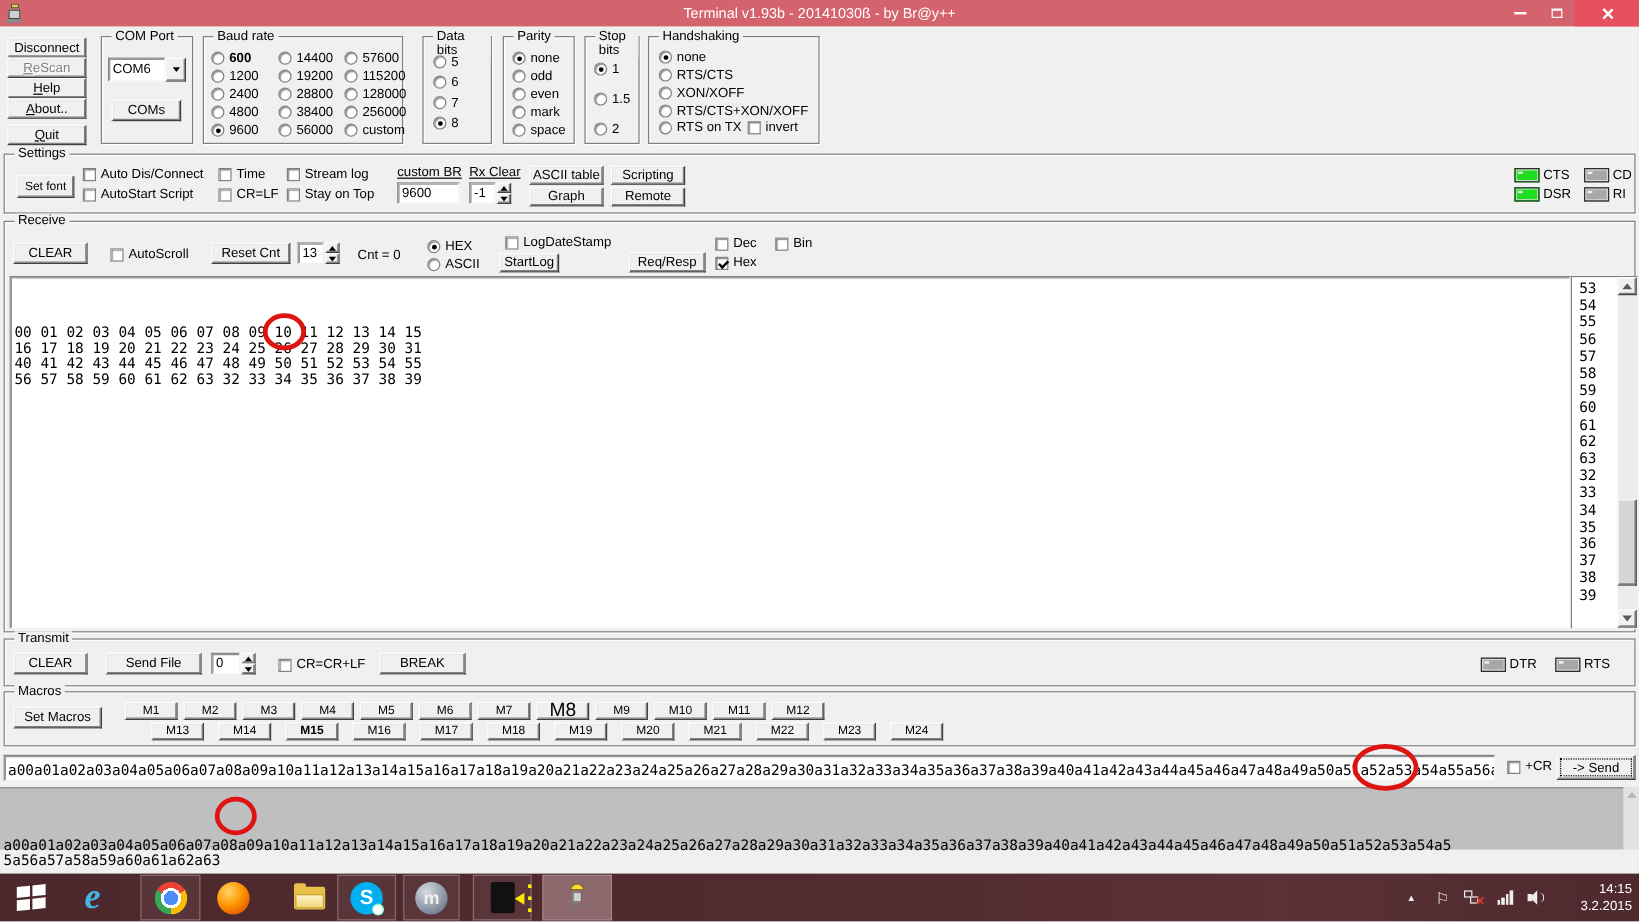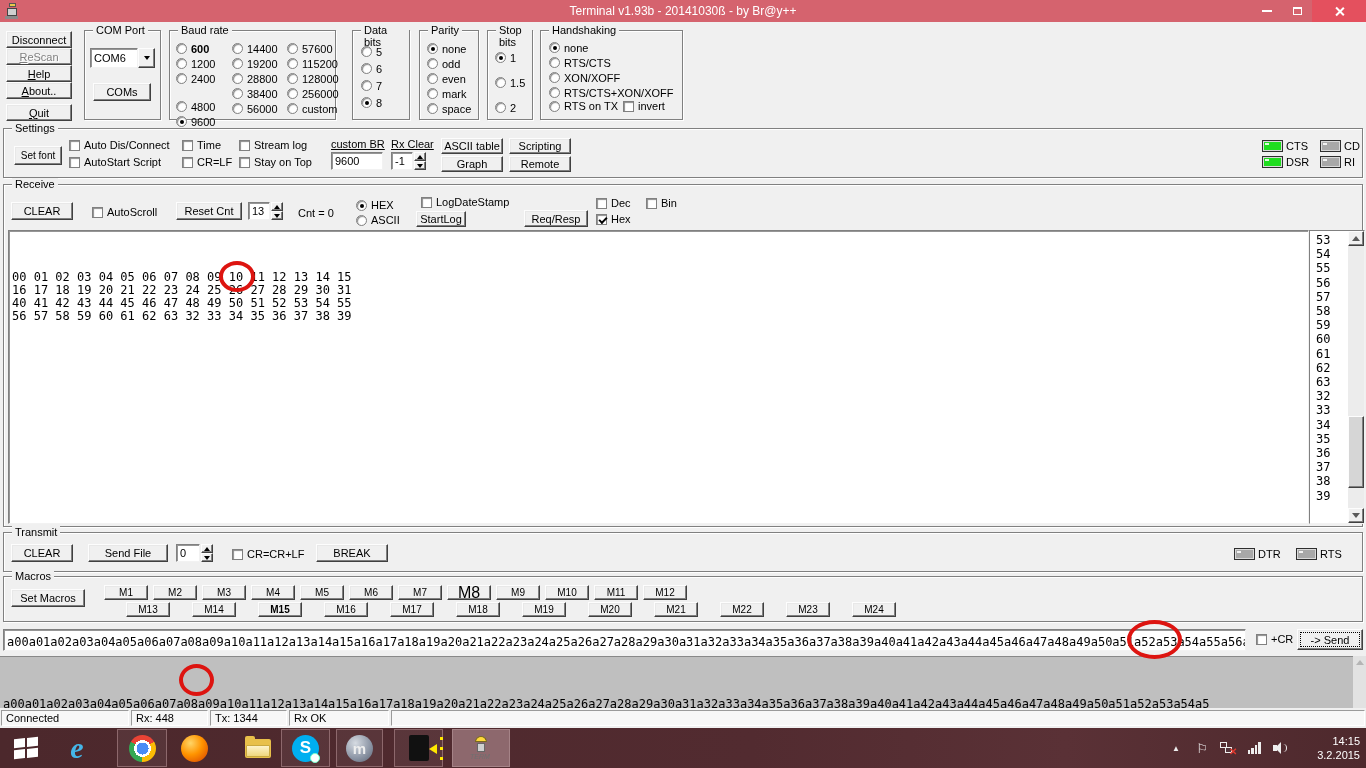--- a/index.html
+++ b/index.html
@@ -179,21 +179,21 @@
           <span class="lbl">600</span>
       </div>
         <div class="opt" style="position:relative;height:15px;margin-top:0;top:10px;">
         <span class="radio"></span>
           <span class="lbl">1200</span>
       </div>
         <div class="opt" style="position:relative;height:15px;margin-top:0;top:10px;">
         <span class="radio"></span>
           <span class="lbl">2400</span>
       </div>
-        <div class="opt" style="position:relative;height:15px;margin-top:13px;top:10px;">
+        <div class="opt" style="position:relative;height:15px;margin-top:0;top:10px;">
         <span class="radio"></span>
           <span class="lbl">4800</span>
       </div>
         <div class="opt checked" style="position:relative;height:15px;margin-top:0;top:10px;">
         <span class="radio"></span>
           <span class="lbl">9600</span>
       </div>
       </div>
     <div style="position:absolute;left:62px;top:0;">
 
@@ -540,21 +540,21 @@
         <button class="btn macro" style="position:relative;width:44px;height:15px;font-size:10px;">M4</button>
         <button class="btn macro" style="position:relative;width:44px;height:15px;font-size:10px;">M5</button>
         <button class="btn macro" style="position:relative;width:44px;height:15px;font-size:10px;">M6</button>
         <button class="btn macro" style="position:relative;width:44px;height:15px;font-size:10px;">M7</button>
         <button class="btn macro" style="position:relative;width:44px;height:15px;font-size:16px;">M8</button>
         <button class="btn macro" style="position:relative;width:44px;height:15px;font-size:10px;">M9</button>
         <button class="btn macro" style="position:relative;width:44px;height:15px;font-size:10px;">M10</button>
         <button class="btn macro" style="position:relative;width:44px;height:15px;font-size:10px;">M11</button>
         <button class="btn macro" style="position:relative;width:44px;height:15px;font-size:10px;">M12</button>
       </div>
-    <div style="position:absolute;left:122px;top:25px;display:flex;gap:22px;">
+    <div style="position:absolute;left:122px;top:25px;display:flex;gap:12px;">
 
     <button class="btn macro" style="position:relative;width:44px;height:15px;font-size:10px;">M13</button>
         <button class="btn macro" style="position:relative;width:44px;height:15px;font-size:10px;">M14</button>
         <button class="btn macro" style="position:relative;width:44px;height:15px;font-size:10px;font-weight:bold;">M15</button>
         <button class="btn macro" style="position:relative;width:44px;height:15px;font-size:10px;">M16</button>
         <button class="btn macro" style="position:relative;width:44px;height:15px;font-size:10px;">M17</button>
         <button class="btn macro" style="position:relative;width:44px;height:15px;font-size:10px;">M18</button>
         <button class="btn macro" style="position:relative;width:44px;height:15px;font-size:10px;">M19</button>
         <button class="btn macro" style="position:relative;width:44px;height:15px;font-size:10px;">M20</button>
         <button class="btn macro" style="position:relative;width:44px;height:15px;font-size:10px;">M21</button>
@@ -575,27 +575,20 @@
     
   <div>a00a01a02a03a04a05a06a07a08a09a10a11a12a13a14a15a16a17a18a19a20a21a22a23a24a25a26a27a28a29a30a31a32a33a34a35a36a37a38a39a40a41a42a43a44a45a46a47a48a49a50a51a52a53a54a5</div><div>5a56a57a58a59a60a61a62a63</div></div>
   <div class="hist-sb">
       <i class="tri-up2" style="border-bottom-color:#b5b5b5;"></i>
     </div>
 
   <div class="red-circle" style="left:219px;top:261px;width:36px;height:31px;"></div>
   <div class="red-circle" style="left:1127px;top:620px;width:55px;height:39px;"></div>
   <div class="red-circle" style="left:179px;top:664px;width:35px;height:32px;"></div>
 
-  <div class="statusbar">
-    <span class="spanel" style="left:1px;width:128px;">Connected</span>
-    <span class="spanel" style="left:131px;width:77px;">Rx: 448</span>
-    <span class="spanel" style="left:210px;width:77px;">Tx: 1344</span>
-    <span class="spanel" style="left:289px;width:100px;">Rx OK</span>
-    <span class="spanel" style="left:391px;width:974px;"></span>
-  </div>
 
   <div class="taskbar">
     <div class="tb-item" style="left:6px;width:40px;">
       <span class="win-logo">
           <span></span>
           <span></span>
           <span></span>
           <span></span>
         </span>
     </div>

